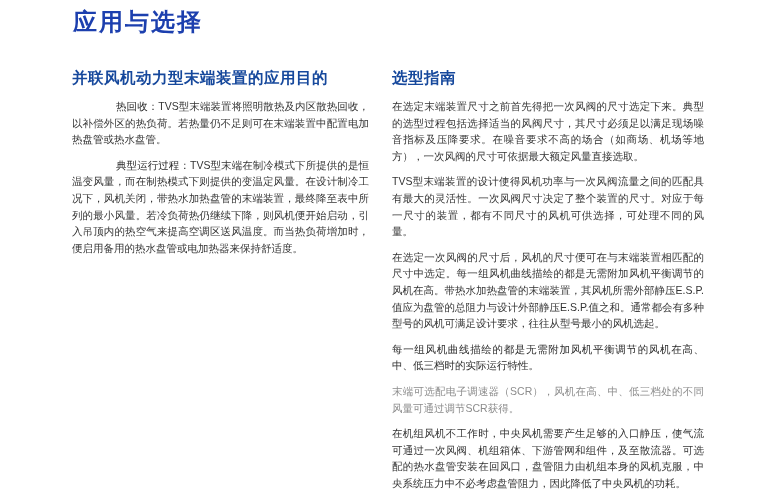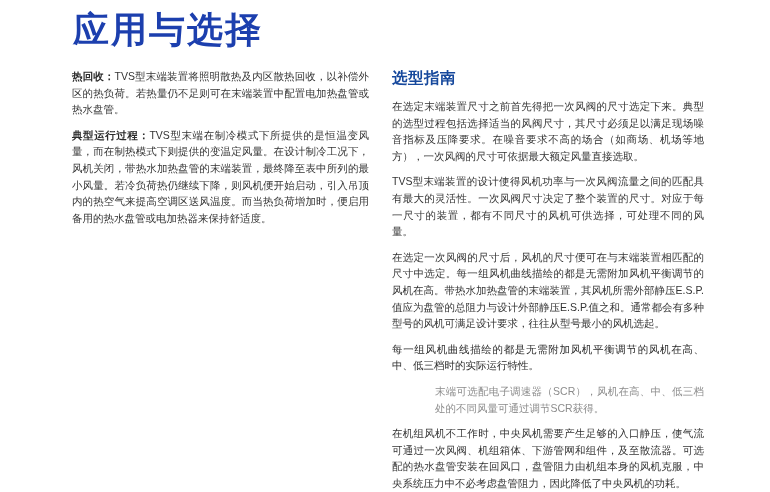--- a/index.html
+++ b/index.html
@@ -12,21 +12,21 @@
     position: relative;
     width: 770px;
     height: 492px;
     background: #ffffff;
     overflow: hidden;
   }
   .page-title {
     position: absolute;
     left: 73px;
     top: 6px;
-    font-size: 36px;
+    font-size: 24px;
     font-weight: bold;
     letter-spacing: 2px;
     color: #1c3fae;
     margin: 0;
   }
   .columns {
     position: absolute;
     left: 72px;
     top: 68px;
     width: 632px;
@@ -45,34 +45,35 @@
   .section-heading.second {
     margin-top: 13px;
   }
   .para {
     font-size: 10.5px;
     line-height: 16.6px;
     color: #343434;
     margin: 0 0 9px 0;
     text-align: justify;
   }
-  .lead { font-weight: bold; color: #2b2b2b; }
+  .lead { font-weight: normal; color: #2b2b2b; margin-left: 44px; }
   .bold-note { font-weight: normal; color: #2b2b2b; }
-  .gray-note { color: #8c8c8c; margin-left: 43px; }
+  .gray-note { color: #8c8c8c; }
 </style>
 </head>
 <body>
 
 <div class="page">
 
   <h1 class="page-title">应用与选择</h1>
 
   <div class="columns">
 
     <div class="col-left">
+      <h2 class="section-heading">并联风机动力型末端装置的应用目的</h2>
 
 
       <p class="para"><span class="lead">热回收：</span><span>TVS型末端装置将照明散热及内区散热回收，以补偿外区的热负荷。若热量仍不足则可在末端装置中配置电加热盘管或热水盘管。</span></p>
 
       <p class="para"><span class="lead">典型运行过程：</span><span>TVS型末端在制冷模式下所提供的是恒温变风量，而在制热模式下则提供的变温定风量。在设计制冷工况下，风机关闭，带热水加热盘管的末端装置，最终降至表中所列的最小风量。若冷负荷热仍继续下降，则风机便开始启动，引入吊顶内的热空气来提高空调区送风温度。而当热负荷增加时，便启用备用的热水盘管或电加热器来保持舒适度。</span></p>
 
     </div>
 
     <div class="col-right">
       <h2 class="section-heading">选型指南</h2>

